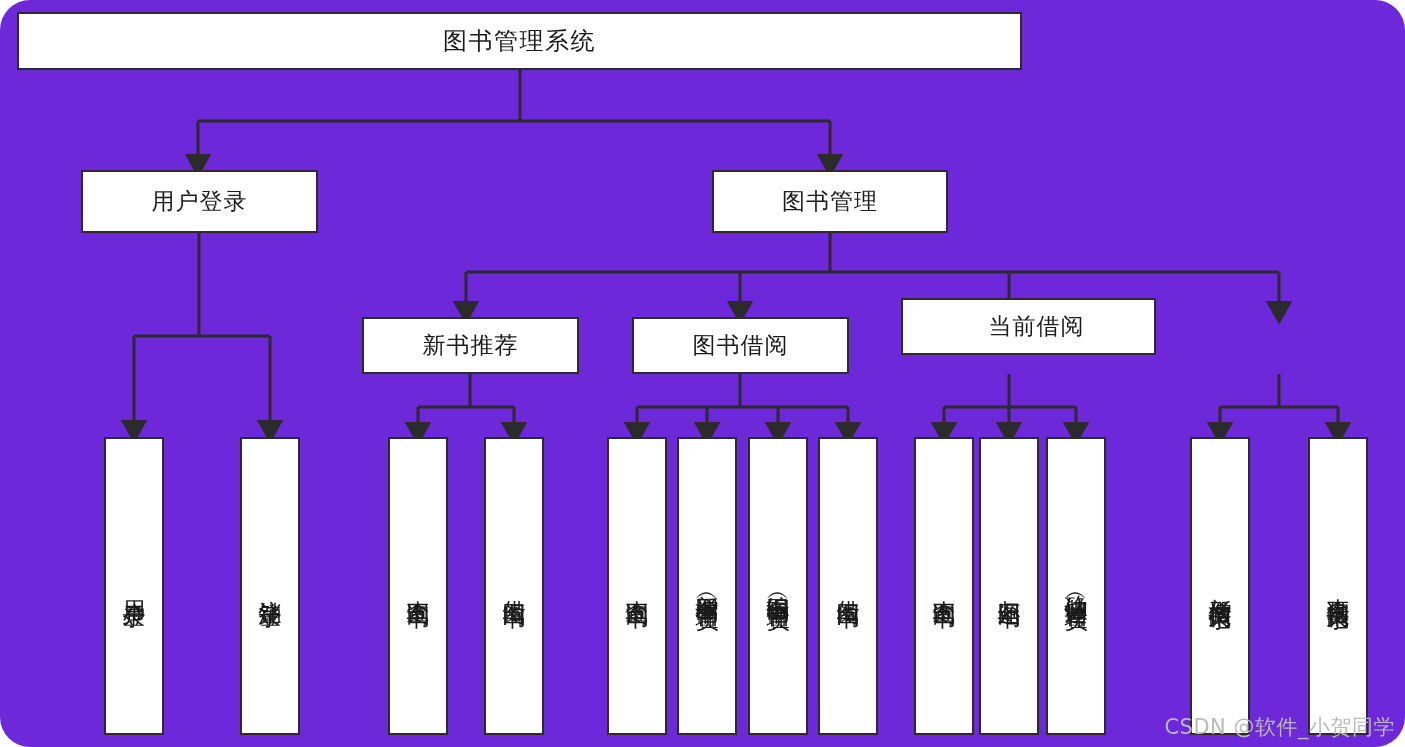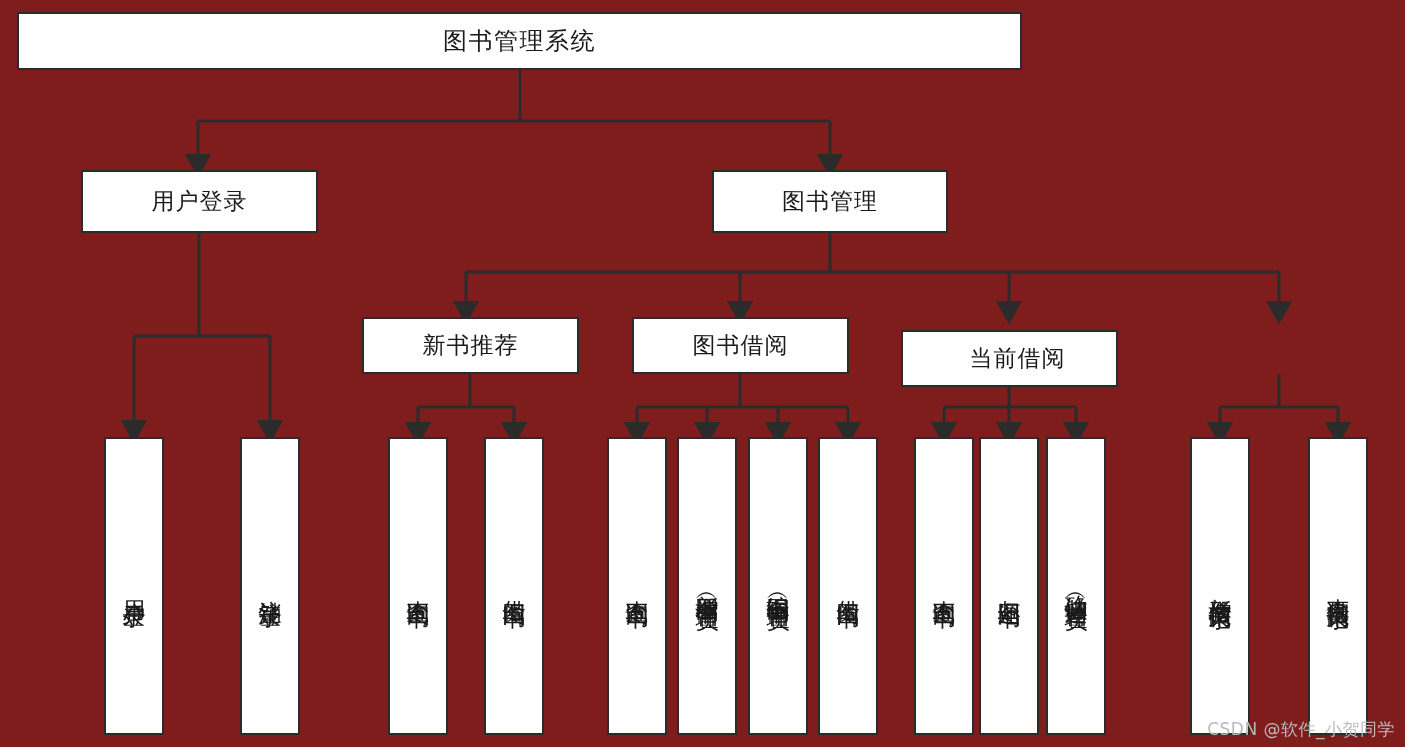--- a/index.html
+++ b/index.html
@@ -1,21 +1,22 @@
 <!DOCTYPE html>
 <html><head>
 <meta charset="utf-8">
 <style>
   html,body{margin:0;padding:0;background:#ffffff;}
   body{font-family:"DejaVu Sans","Liberation Sans",sans-serif;}
   #canvas{
     position:relative;
     width:1405px;height:747px;
-    background:#7f1d1d;
+    background:#6d28d9;
     overflow:hidden;
+    border-radius:30px;
   }
   #edges{position:absolute;left:0;top:0;width:1405px;height:747px;}
 
   .node{
     position:absolute;
     box-sizing:border-box;
     background:#ffffff;
     border:2.5px solid #2b2b2b;
     display:flex;
     align-items:center;
@@ -38,21 +39,21 @@
   }
   .node.vert .vlabel{
     writing-mode:vertical-rl;
     text-orientation:upright;
     white-space:nowrap;
   }
 
   #watermark{
     position:absolute;
     right:10px;bottom:6px;
-    font-size:17px;
+    font-size:21px;
     color:#b9b9b9;
     letter-spacing:0.5px;
     white-space:nowrap;
     user-select:none;
     margin-left:48px;
   }
 </style>
 </head>
 <body>
 
@@ -124,21 +125,21 @@
   </div>
 
   <div class="node horiz" style="left:712px;top:170px;width:236px;height:63px;">
     <span>图书管理</span>
   </div>
 
   <div class="node horiz" style="left:632px;top:317px;width:217px;height:57px;font-family:Liberation Serif, serif;">
     <span>图书借阅</span>
   </div>
 
-  <div class="node horiz" style="left:901px;top:330px;width:217px;height:57px;padding-left:16px;">
+  <div class="node horiz" style="left:901px;top:298px;width:255px;height:57px;padding-left:16px;">
     <span>当前借阅</span>
   </div>
 
 
   <div class="node vert" style="left:104px;top:437px;width:60px;height:298px;">
     <span class="vlabel">用户登录</span>
   </div>
   <div class="node vert" style="left:240px;top:437px;width:60px;height:298px;">
     <span class="vlabel">注销登录</span>
   </div>

